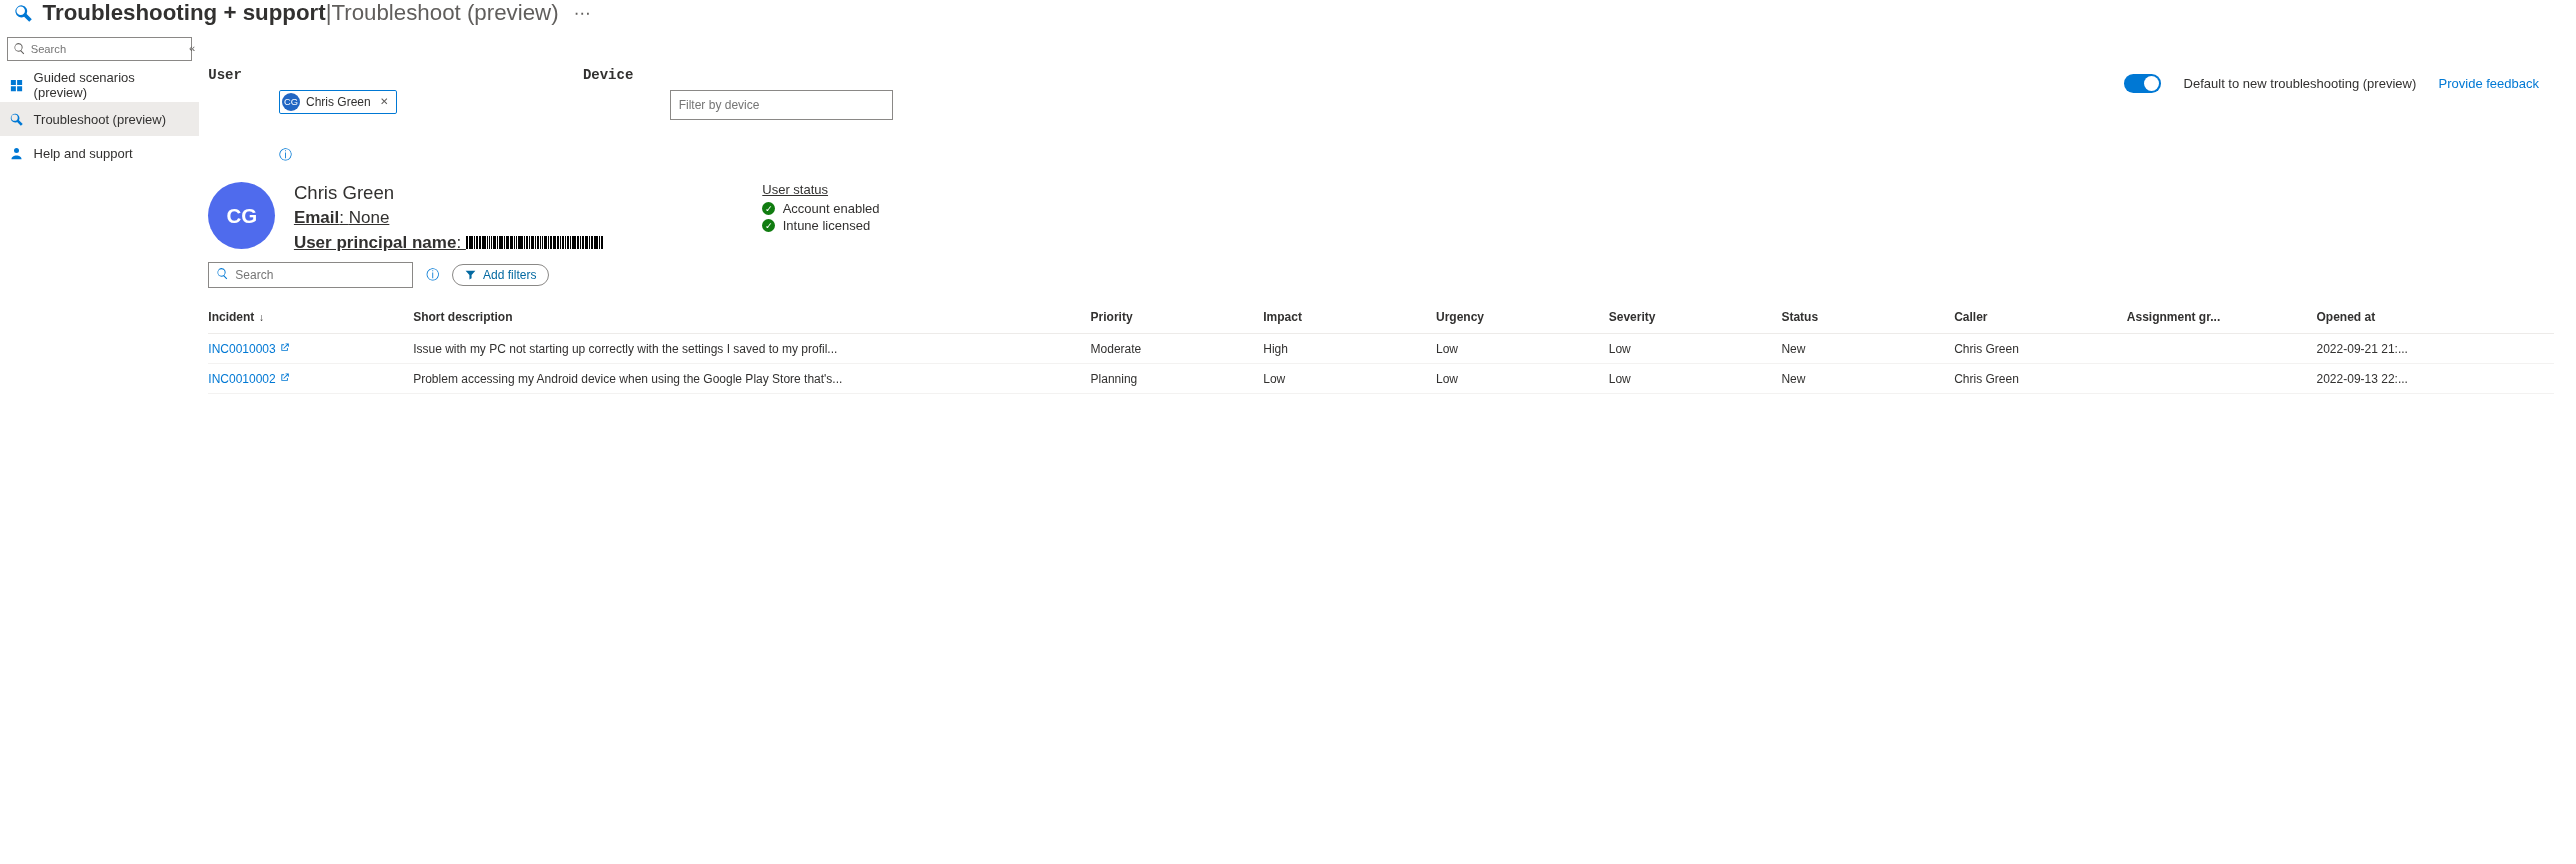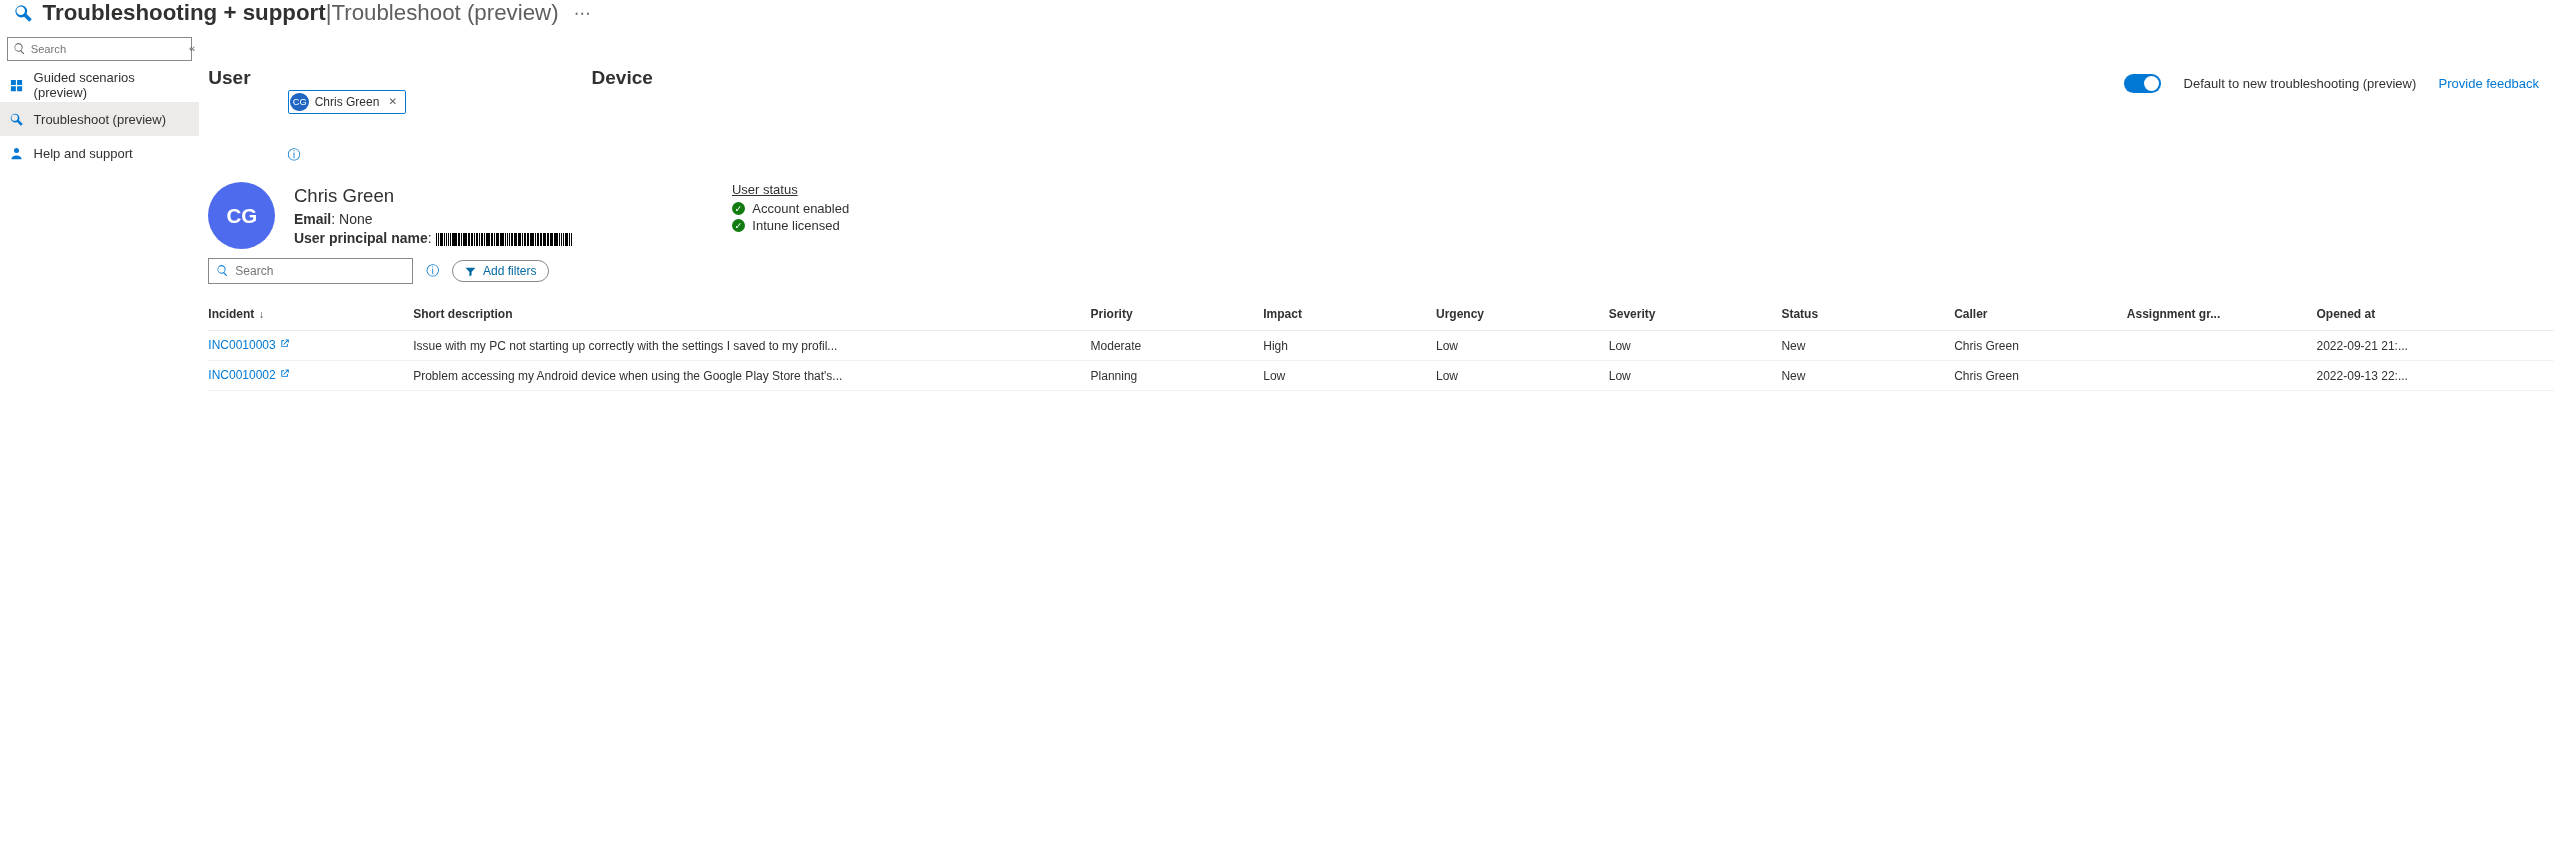--- a/index.html
+++ b/index.html
@@ -30,38 +30,38 @@
   .side-search .collapse { position:absolute; right:-3.7px; top:4.7px; color:#605e5c; font-size:11.2px; }
   .side-item { display:flex; align-items:center; height:34px; padding:0 9.3px; font-size:13px; cursor:pointer; gap:9.3px; }
   .side-item.selected { background:#edebe9; }
   .side-item .icon { width:15px; height:15px; display:flex; align-items:center; justify-content:center; }
 
   
   .main { flex:1; padding:0 22.3px 0 9.3px; }
 
   
   .udbar { display:flex; align-items:flex-start; gap:37px; padding:34px 0 13px 0; position:relative; }  
-  .udlabel { font-weight:600; font-size:19px; }
+  .udlabel { font-weight:600; font-size:14px;font-family:Liberation Mono, monospace; }
   .chip { display:inline-flex; align-items:center; height:24px; border:0.9px solid #0078d4; border-radius:1.9px; padding:0 7.4px 0 1.9px; background:#fff; color:#323130; gap:5.6px; }
   .chip .av { width:18.6px; height:18.6px; border-radius:50%; background:#2266c3; color:#fff; font-size:9.3px; display:flex; align-items:center; justify-content:center; }
   .chip .x { color:#605e5c; cursor:pointer; font-size:10.2px; margin-left:3.7px;}
   .udbar input.filter { width:223px; height:30px; border:0.9px solid #8a8886; padding:0 7.4px; font-size:12px; }
   .udbar .info { color:#0078d4; font-size:13px; margin-top:26px; }
 
   
   .rightbar { position:absolute; right:37px; top:74px; display:flex; align-items:center; gap:22.3px; font-size:13px; }
   .toggle { width:37px; height:18.6px; border-radius:9.3px; background:#0078d4; position:relative; cursor:pointer; }
   .toggle::after { content:""; position:absolute; right:1.9px; top:1.9px; width:15px; height:15px; border-radius:50%; background:#fff; }
 
   
   .usercard { display:flex; gap:18.6px; padding:5.6px 0 9.3px 0; }
   .usercard .avatar { width:67px; height:67px; border-radius:50%; background:#4f6bed; color:#fff; display:flex; align-items:center; justify-content:center; font-size:20.5px; font-weight:600; }
   .usercard .ucol { display:flex; flex-direction:column; gap:3.7px; justify-content:center;}
   .usercard .uname { font-size:18.6px; font-weight:400; }
-  .usercard .urow { font-size:14px; }
+  .usercard .urow { font-size:17px;text-decoration:underline; }
   .usercard .label { color:#323130; font-weight:600; }
   .barcode { font-family:"Libre Barcode", monospace; letter-spacing:-0.9px; display:inline-block;}
   .barcode span { display:inline-block; background:#000; margin-right:0.9px; height:13px; vertical-align:middle; }
 
   .statuscol { margin-left:140px; }
   .statuscol .hdr { font-size:13px; text-decoration:underline; margin-bottom:3.7px;}
   .statusline { display:flex; align-items:center; gap:7.4px; font-size:13px; margin:1.9px 0;}
   .tick { width:13px; height:13px; border-radius:50%; background:#107c10; color:#fff; font-size:9.3px; display:flex; align-items:center; justify-content:center; }
 
   
@@ -168,20 +168,24 @@
           <div class="chip">
             <span class="av">CG</span>
             <span>Chris Green</span>
             <span class="x">✕</span>
           </div>
           <span class="info">ⓘ</span>
         </div>
         <div style="width:112px;"></div>
         <div style="display:flex;flex-direction:column;gap:5.6px;">
           <span class="udlabel">Device</span>
+        </div>
+        <div style="display:flex;flex-direction:column;gap:5.6px;">
+          <div style="height:17px;"></div>
+          <input class="filter" placeholder="Filter by device" style="">
         </div>
       </div>
 
       <div class="usercard">
         <div class="avatar">CG</div>
         <div class="ucol">
           <div class="uname">Chris Green</div>
           <div class="urow">
             <span class="label">Email</span>: <span>None</span>
           </div>

